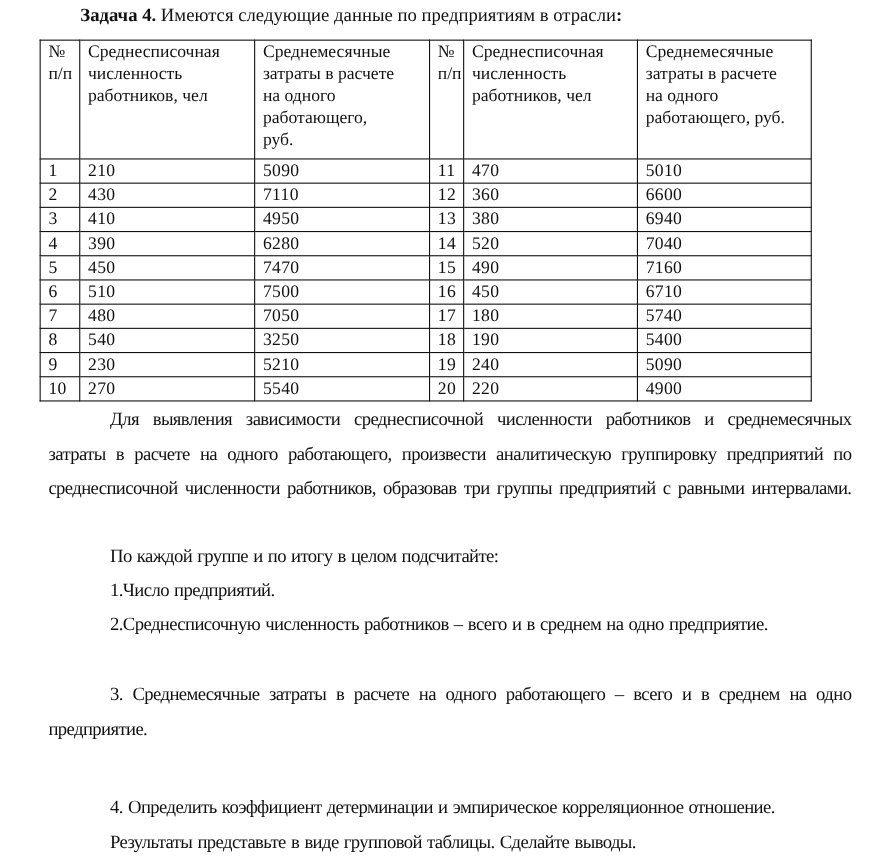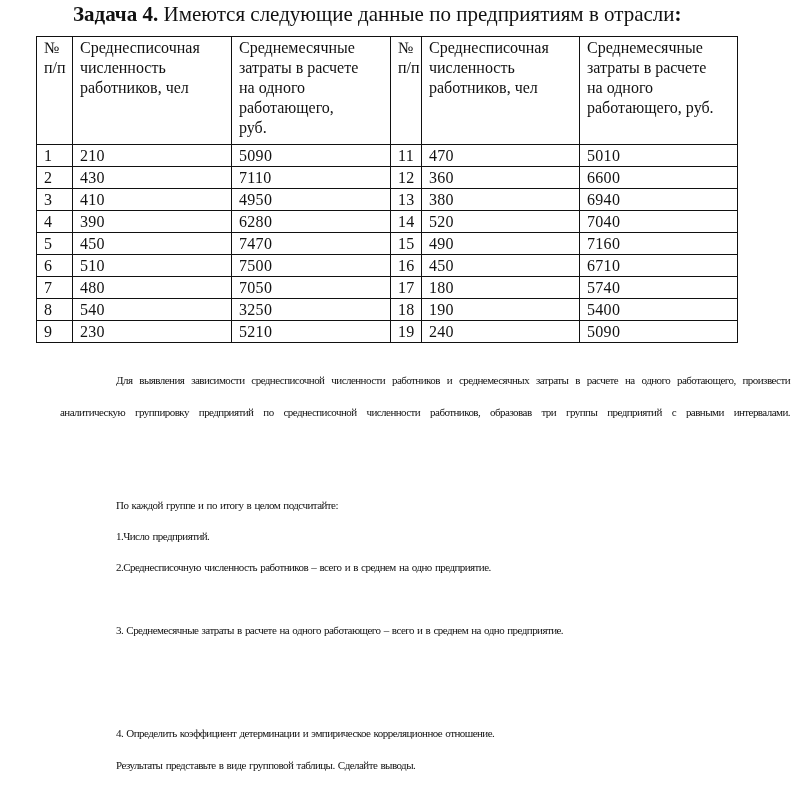--- a/index.html
+++ b/index.html
@@ -12,21 +12,21 @@
       height: 786px;
       position: relative;
       overflow: hidden;
       font-family: "Liberation Serif", "DejaVu Serif", serif;
       color: #111111;
     }
     .title {
       position: absolute;
       left: 73px;
       top: 3px;
-      font-size: 21px;
+      font-size: 17px;
       line-height: 22px;
       white-space: nowrap;
     }
     .title b { font-weight: bold; }
     .data-table {
       position: absolute;
       left: 36px;
       top: 36px;
       border-collapse: collapse;
       font-size: 16px;
@@ -51,23 +51,23 @@
     }
     .c-num { width: 36px; }
     .c-emp { width: 159px; }
     .c-cost { width: 159px; }
     .c-num2 { width: 31px; }
     .c-emp2 { width: 158px; }
     .c-cost2 { width: 158px; }
     .th-text { white-space: pre-line; display: block; }
     .para {
       position: absolute;
-      left: 60px;
+      left: 44px;
       width: 730px;
-      font-size: 11px;
+      font-size: 17px;
       line-height: 31.5px;
       text-align: justify;
       margin: 0;
       transform-origin: left top;
     }
     .indent { text-indent: 56px; }
     .p1 { top: 365px; }
     .p2 { top: 490px; }
     .p3 { top: 521px; }
     .p4 { top: 552px; }
@@ -198,20 +198,28 @@
         <td>5400</td>
       </tr>
       <tr>
         <td>9</td>
         <td>230</td>
         <td>5210</td>
         <td>19</td>
         <td>240</td>
         <td>5090</td>
       </tr>
+      <tr>
+        <td>10</td>
+        <td>270</td>
+        <td>5540</td>
+        <td>20</td>
+        <td>220</td>
+        <td>4900</td>
+      </tr>
     </tbody>
 </table>
 
 <p class="para indent p1 last-justify narrow">Для выявления зависимости среднесписочной численности работников и среднемесячных затраты в расчете на одного работающего, произвести  аналитическую группировку предприятий по среднесписочной численности работников, образовав три группы предприятий с равными интервалами.</p>
 <p class="para indent p2 narrow">По каждой группе и по итогу в целом подсчитайте:</p>
 <p class="para indent p3 narrow">1.Число предприятий.</p>
 <p class="para indent p4 narrow">2.Среднесписочную численность работников – всего и в среднем на одно предприятие.</p>
 <p class="para indent p5 narrow">3. Среднемесячные затраты в расчете на одного работающего – всего и в среднем на одно предприятие.</p>
 <p class="para indent p6 narrow">4. Определить коэффициент детерминации и эмпирическое корреляционное отношение.</p>
 <p class="para indent p7 narrow">Результаты представьте в виде групповой таблицы. Сделайте выводы.</p>

